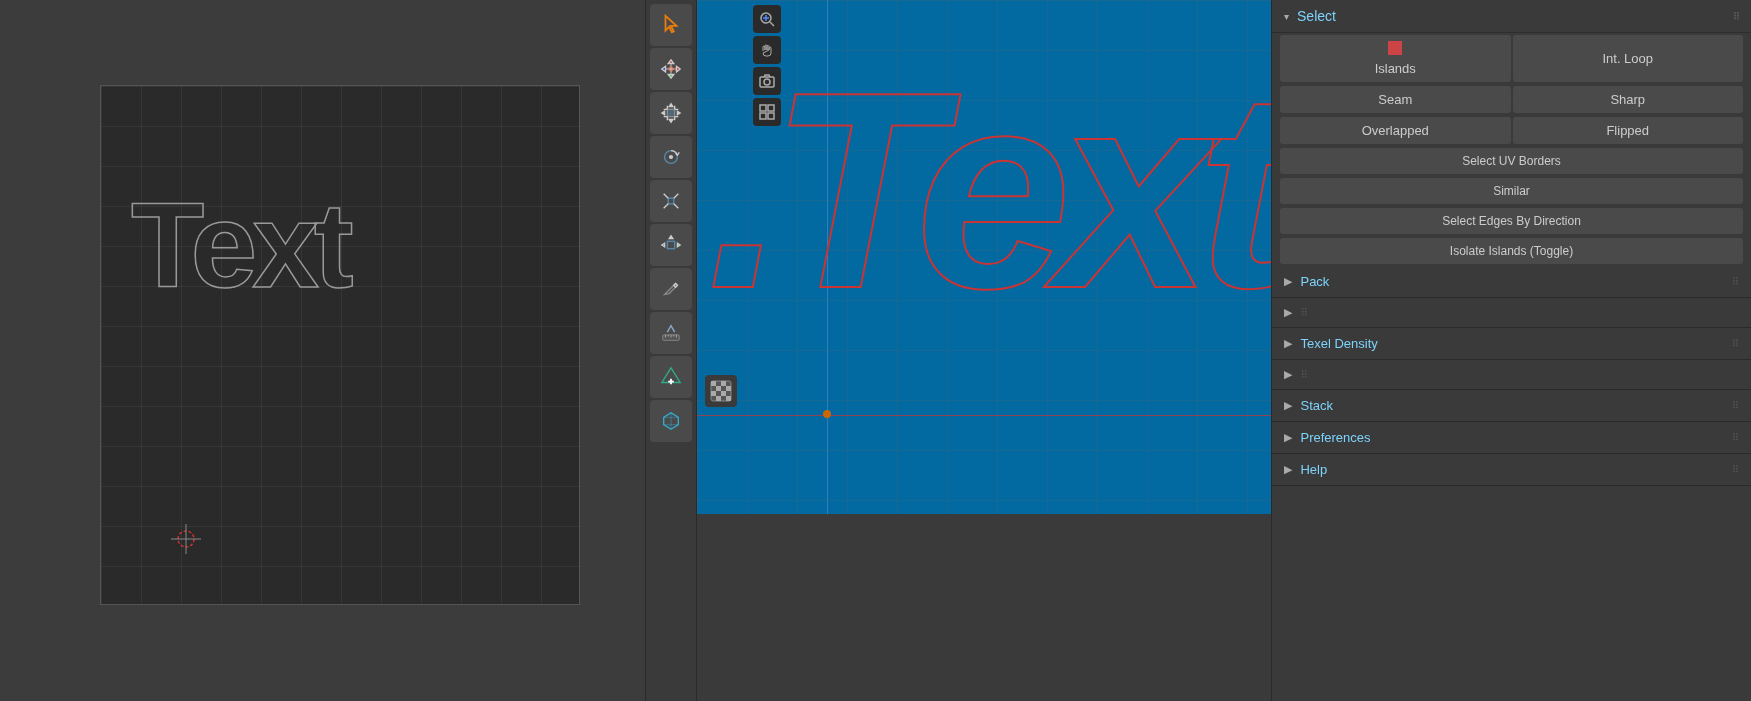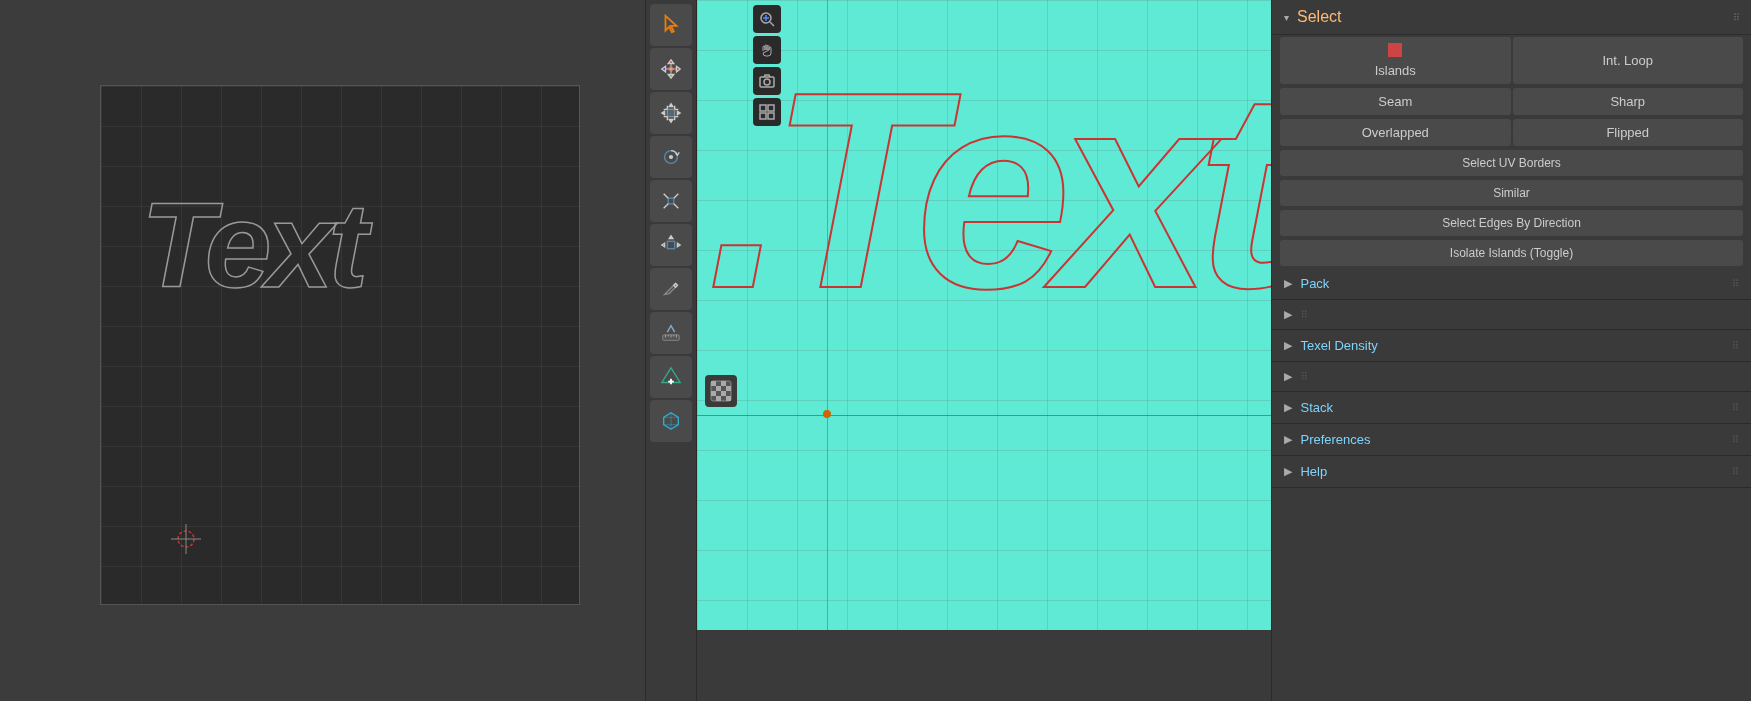--- a/index.html
+++ b/index.html
@@ -30,28 +30,27 @@
       border: 1px solid #555;
       position: absolute;
       top: 85px;
       left: 100px;
       overflow: hidden;
     }
 
     .left-viewport-text {
       position: absolute;
       top: 90px;
-      left: 40px;
+      left: 30px;
       font-size: 120px;
       font-weight: 900;
       color: transparent;
       -webkit-text-stroke: 1.5px #999;
       text-stroke: 1.5px #999;
       letter-spacing: -5px;
-      font-style: italic;
     }
 
     .left-viewport-grid {
       position: absolute;
       top: 0; left: 0; right: 0; bottom: 0;
       background-image:
         linear-gradient(rgba(120,120,120,0.15) 1px, transparent 1px),
         linear-gradient(90deg, rgba(120,120,120,0.15) 1px, transparent 1px);
       background-size: 40px 40px;
     }
@@ -93,22 +92,22 @@
     }
 
     .toolbar-btn svg {
       width: 22px;
       height: 22px;
     }
 
     
     .uv-editor {
       flex: 1;
-      height: 630px;
-      background: #5eead4;
+      height: 514px;
+      background: #0369a1;
       position: relative;
       overflow: hidden;
     }
 
     .uv-grid {
       position: absolute;
       top: 0; left: 0; right: 0; bottom: 0;
       background-image:
         linear-gradient(rgba(100,100,100,0.2) 1px, transparent 1px),
         linear-gradient(90deg, rgba(100,100,100,0.2) 1px, transparent 1px);
@@ -160,22 +159,22 @@
     .section-header {
       display: flex;
       align-items: center;
       padding: 8px 12px;
       background: #3a3a3a;
       border-bottom: 1px solid #2d2d2d;
       cursor: pointer;
     }
 
     .section-header-title {
-      font-size: 16px;
-      color: #fdba74;
+      font-size: 14px;
+      color: #7dd3fc;
       font-weight: 500;
       flex: 1;
     }
 
     .section-arrow {
       color: #aaa;
       margin-right: 8px;
       font-size: 10px;
     }
 

